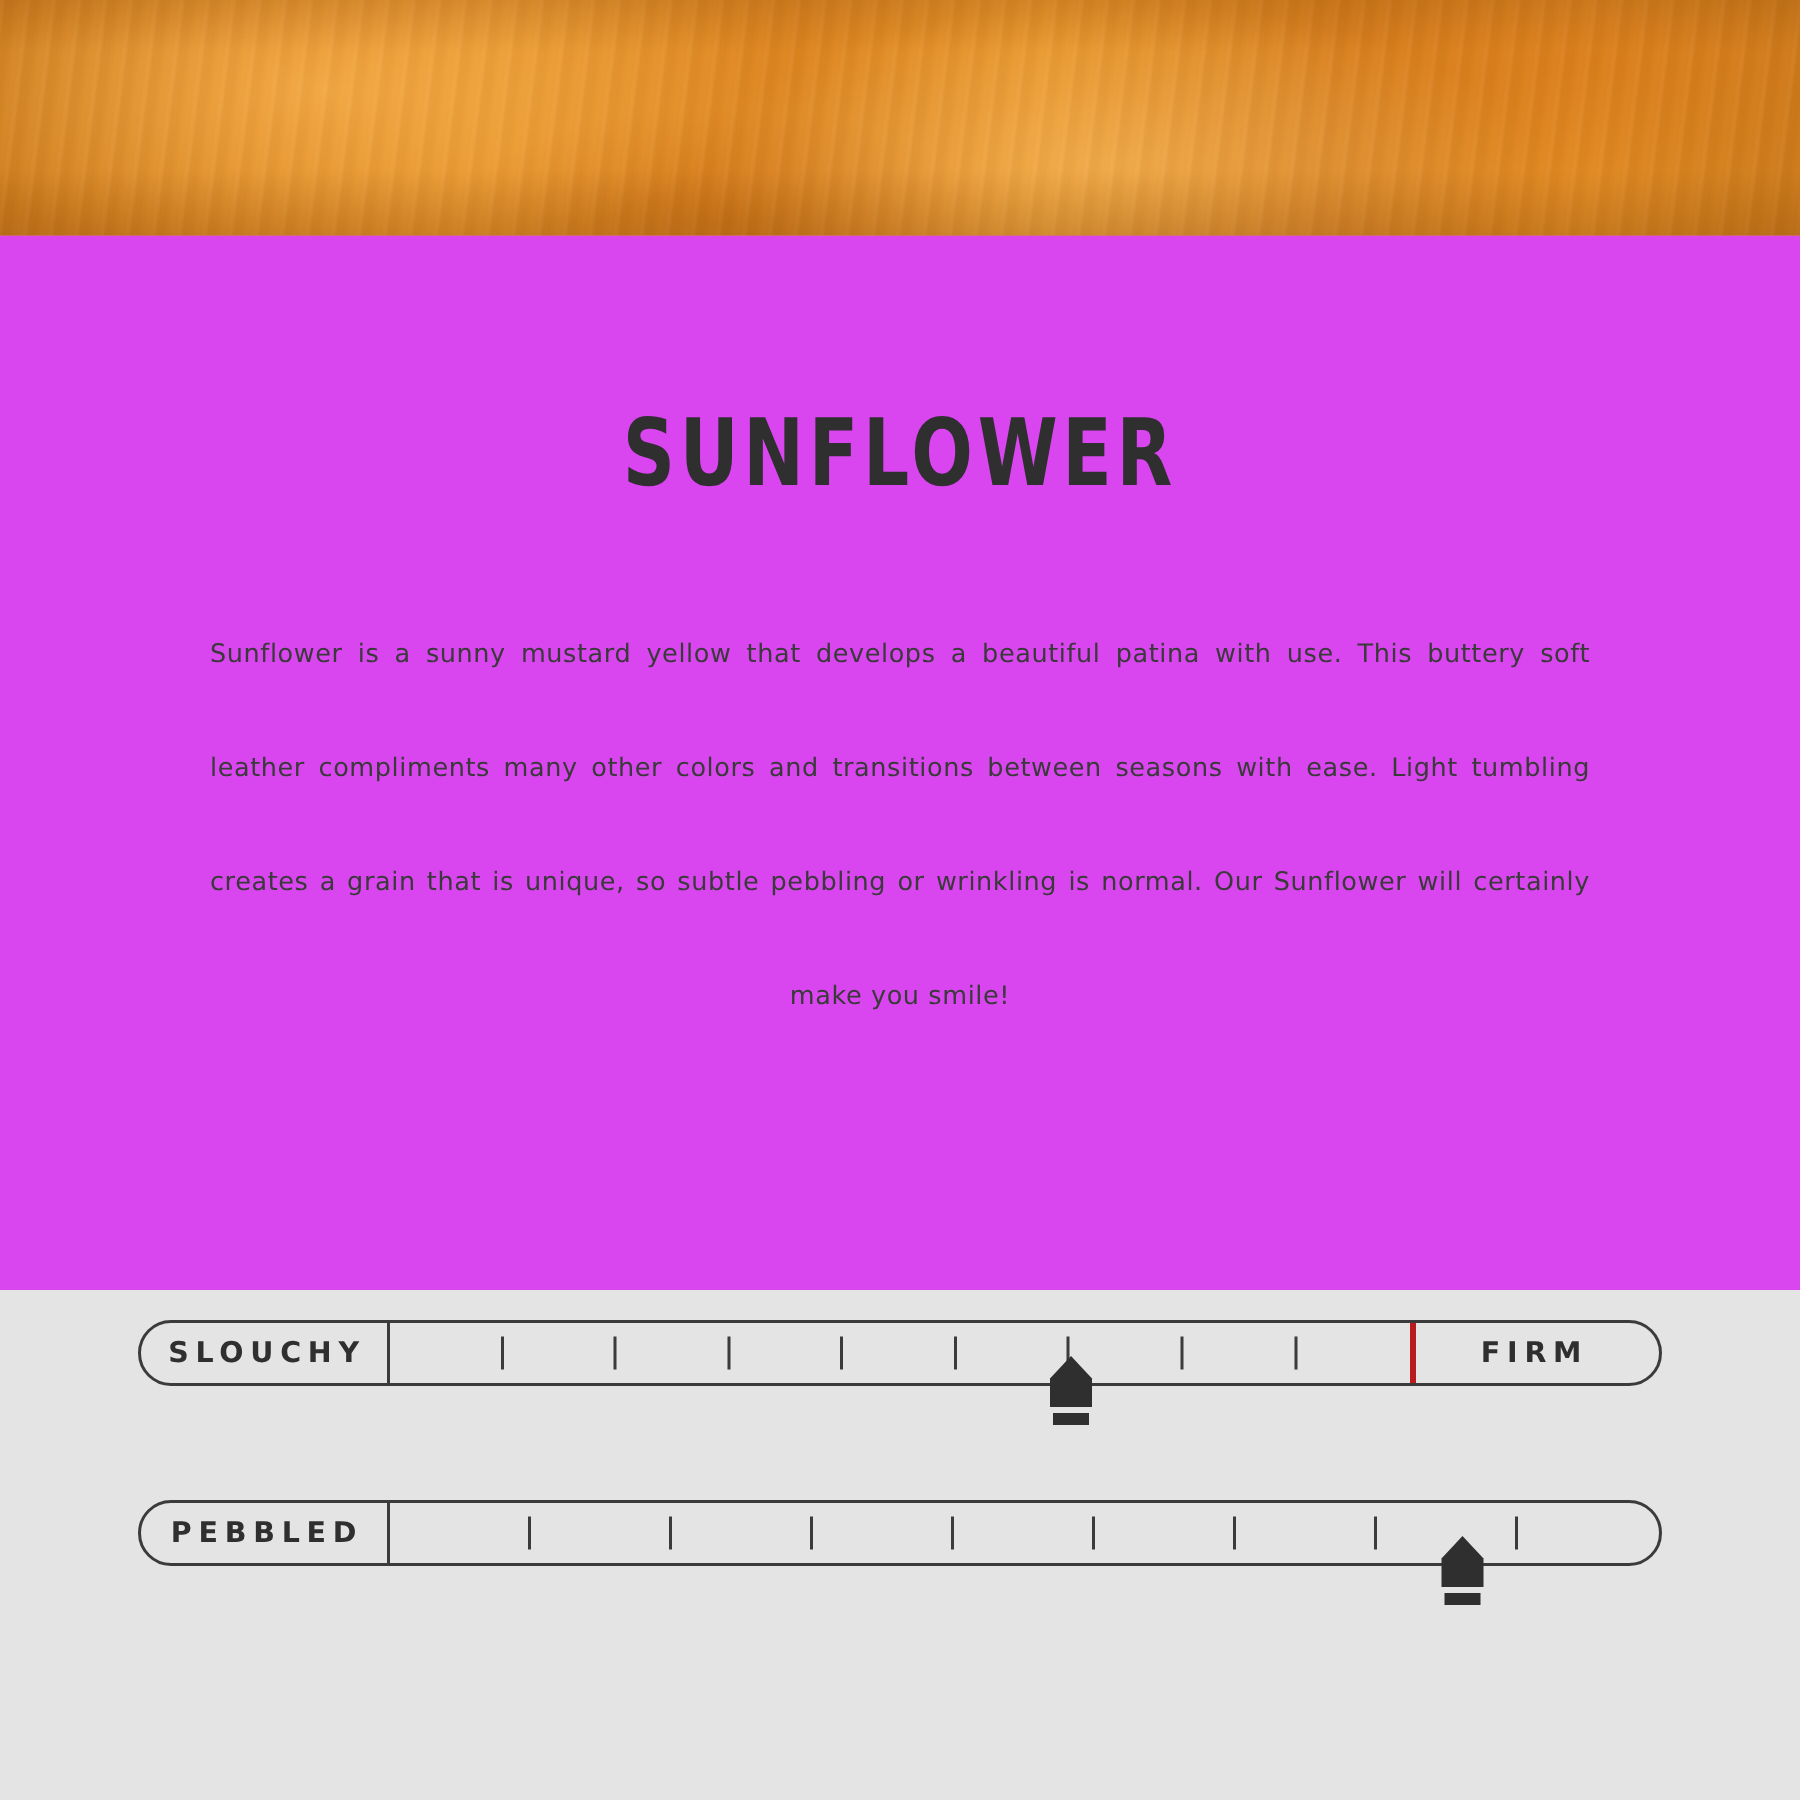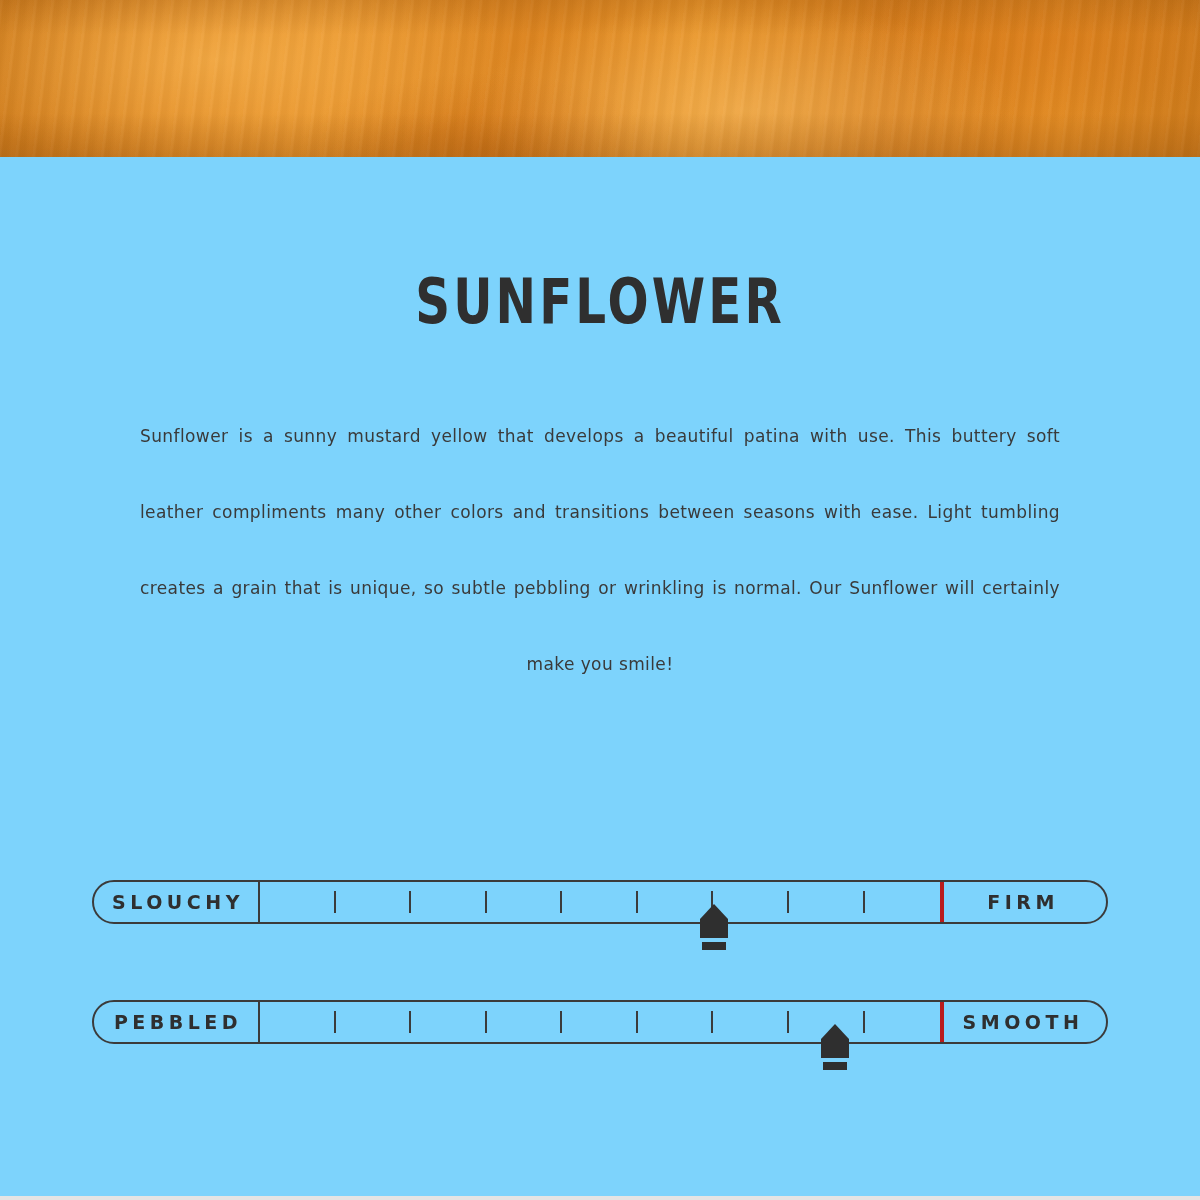--- a/index.html
+++ b/index.html
@@ -10,22 +10,22 @@
     width: 1200px;
     height: 1200px;
     background: #e4e4e4;
     font-family: "DejaVu Sans", sans-serif;
     overflow: hidden;
   }
 
   .page {
     position: relative;
     width: 1200px;
-    height: 1196px;
-    background: #7dd3fc;
+    height: 860px;
+    background: #d946ef;
   }
 
   
   .swatch {
     position: relative;
     width: 1200px;
     height: 157px;
     overflow: hidden;
     background: #d8821f;
   }
@@ -236,18 +236,17 @@
             <div class="tick"></div>
             <div class="tick"></div>
           </div>
           <div class="marker" id="marker-texture" style="left: 84.5%;">
             <svg width="38" height="52" viewBox="0 0 38 52" aria-hidden="true">
               <path d="M19 2 L33 17 L33 36 L5 36 L5 17 Z" fill="#2f2f2f"></path>
               <rect x="7" y="40" width="24" height="8" fill="#2f2f2f"></rect>
             </svg>
           </div>
         </div>
-        <div class="scale-label right">SMOOTH</div>
       </div>
     </div>
 
   </div>
 </div>
 
 </body></html>

